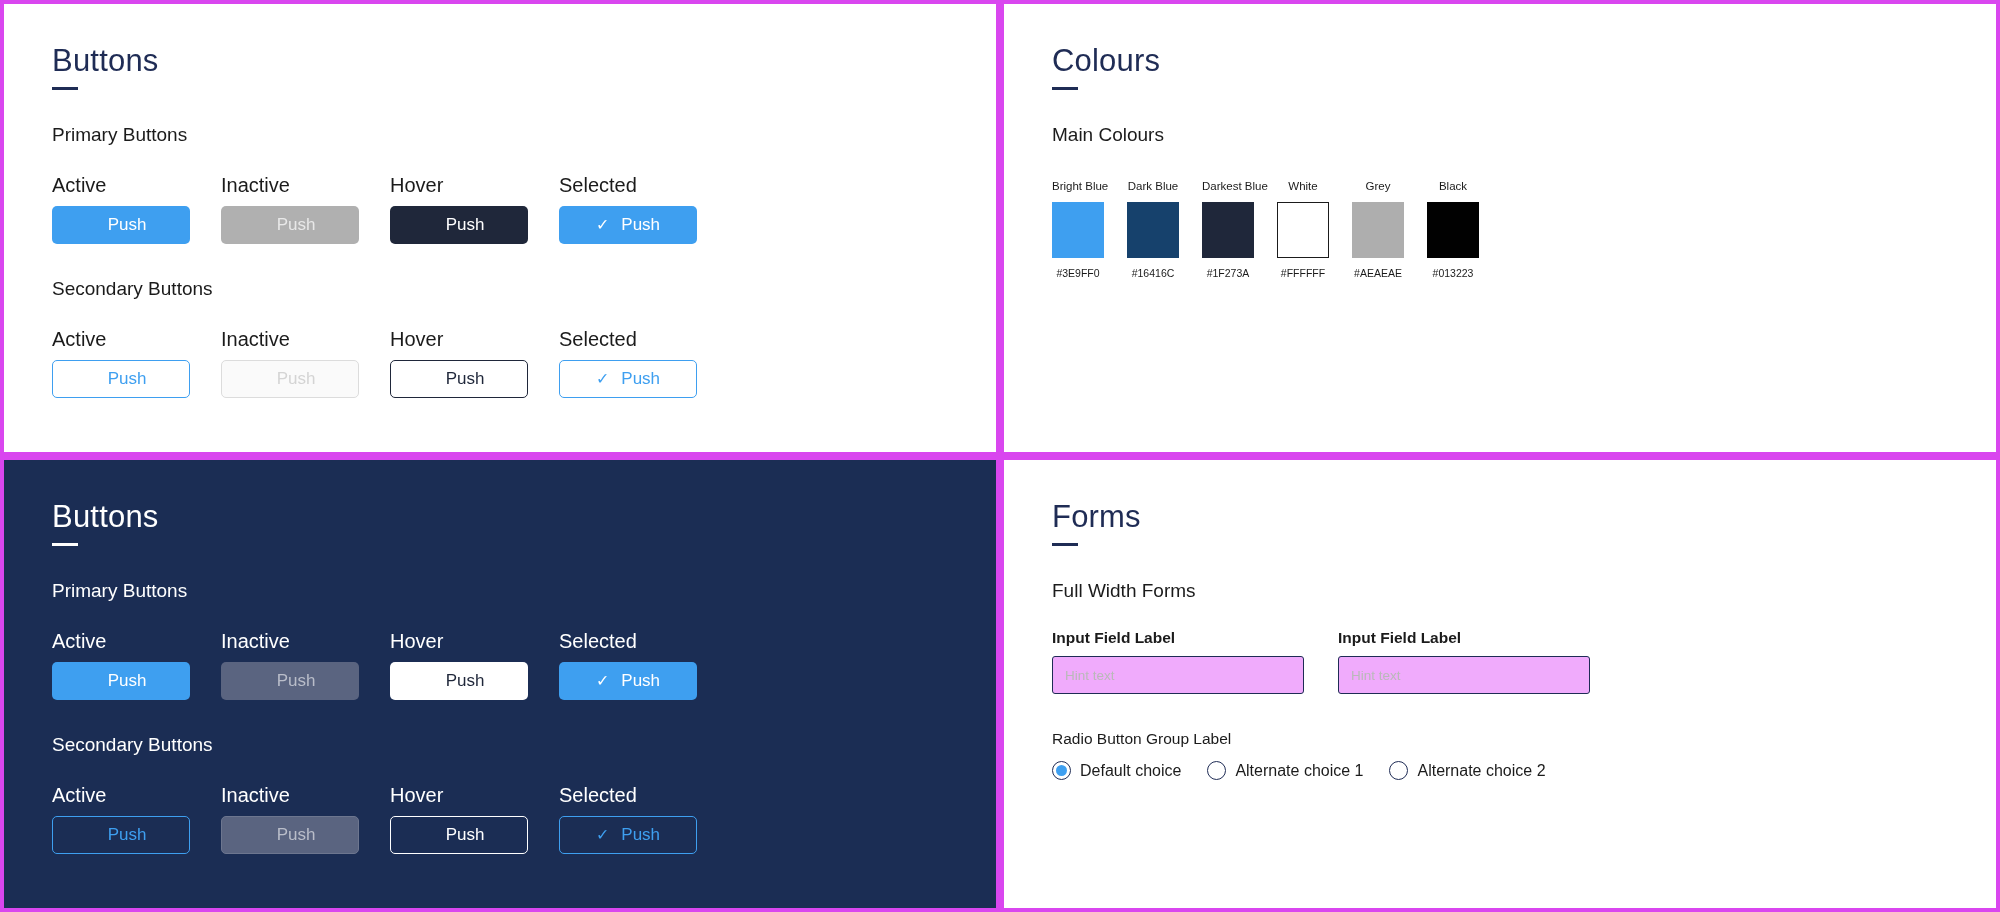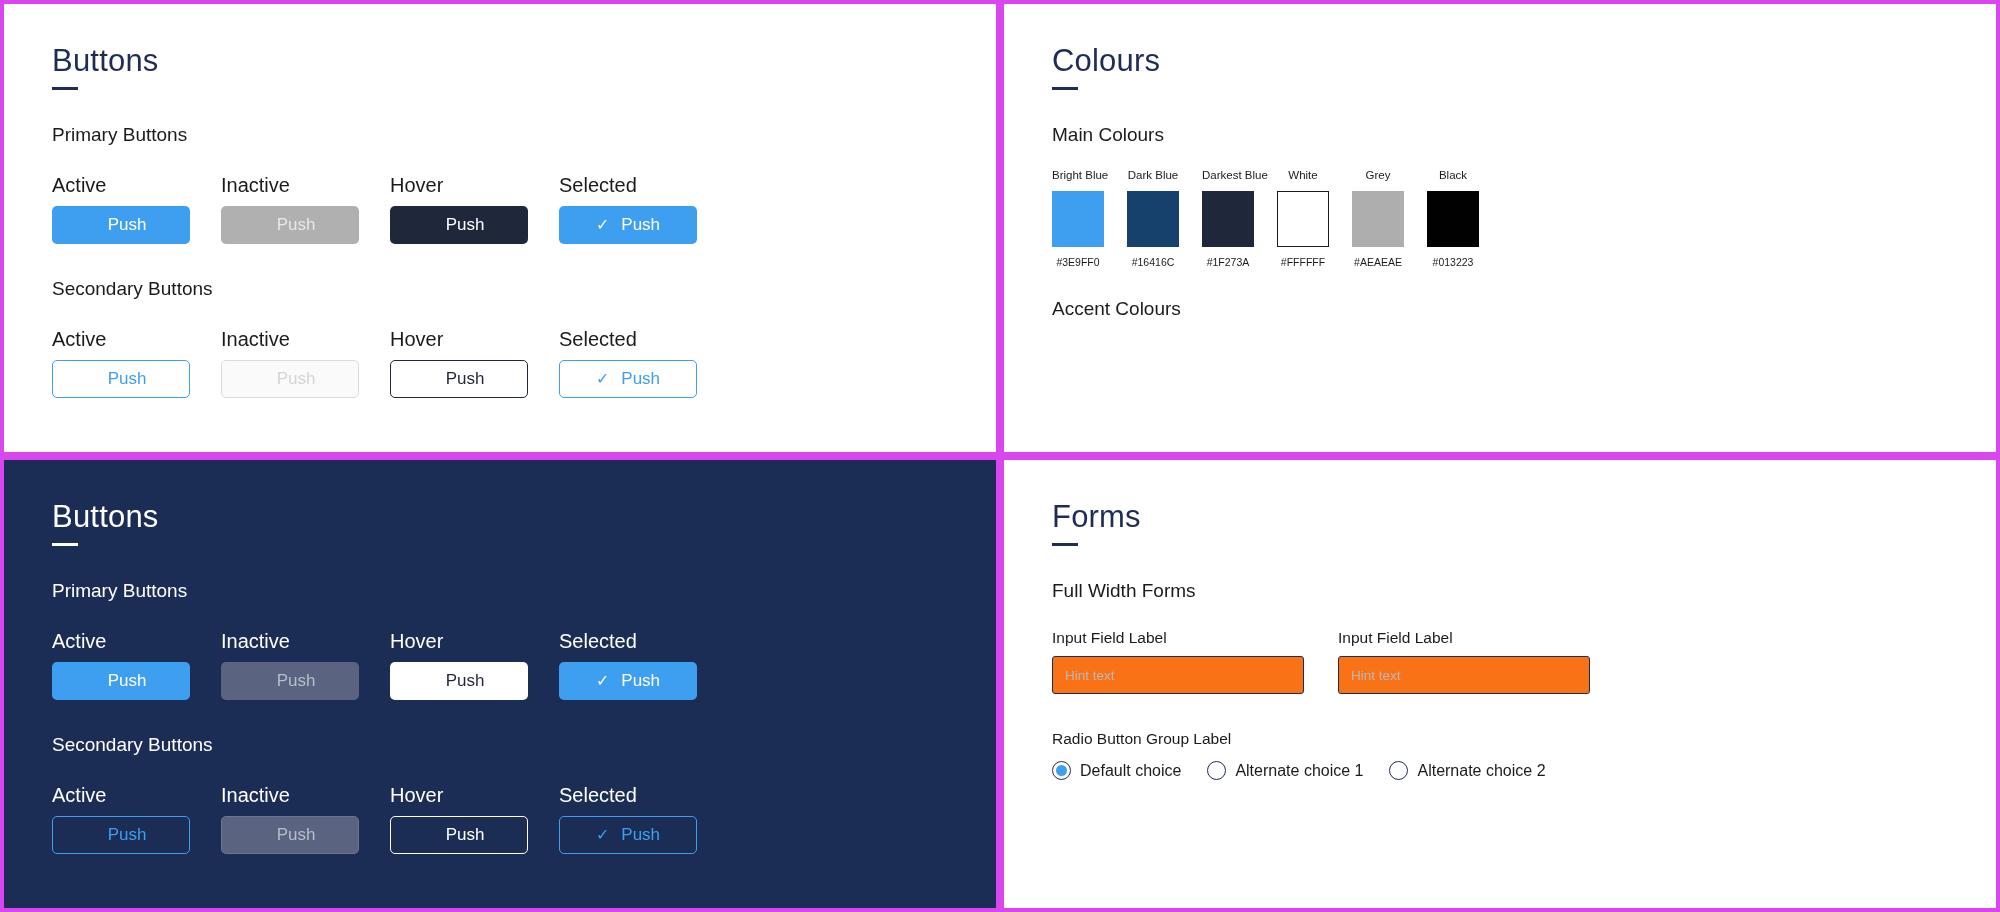--- a/index.html
+++ b/index.html
@@ -128,21 +128,21 @@
   
   .btn.ds-active   { background: transparent; color: #3e9ff0; border: 1.6px solid #3e9ff0; }
   .btn.ds-inactive { background: #5a6480; color: #b9bdc9; border: 1.6px solid #6d768f; }
   .btn.ds-hover    { background: transparent; color: #ffffff; border: 1.6px solid #ffffff; }
   .btn.ds-selected { background: transparent; color: #3e9ff0; border: 1.6px solid #3e9ff0; }
 
   
   .swatch-row {
     display: flex;
     gap: 23px;
-    margin-top: 22px;
+    margin-top: 33px;
   }
   .swatch-cell {
     width: 52px;
     text-align: center;
   }
   .swatch-name {
     font-size: 11.5px;
     color: #1b1b1b;
     margin-bottom: 8px;
     white-space: nowrap;
@@ -168,28 +168,29 @@
     display: flex;
     gap: 34px;
     margin-top: 26px;
   }
   .form-field { width: 252px; }
   .field-label {
     font-size: 15.5px;
     color: #1b1b1b;
     margin-bottom: 9px;
     line-height: 1.2;
+    font-weight: bold;
   }
   .text-input {
     width: 252px;
     height: 38px;
     box-sizing: border-box;
     border: 1.4px solid #1f2c55;
     border-radius: 3px;
-    background: #f97316;
+    background: #f0abfc;
     font-size: 13.5px;
     color: #1b1b1b;
     padding: 0 12px;
     font-family: "Liberation Sans", sans-serif;
     outline: none;
   }
   .text-input::placeholder { color: #b9b9b9; }
 
   .radio-group-label {
     font-size: 15.5px;
@@ -345,21 +346,20 @@
           <div class="swatch-box" style="background: rgb(174, 174, 174);"></div>
           <div class="swatch-hex">#AEAEAE</div>
         </div>
         <div class="swatch-cell">
           <div class="swatch-name">Black</div>
           <div class="swatch-box" style="background: rgb(1, 1, 1);"></div>
           <div class="swatch-hex">#013223</div>
         </div>
       </div>
 
-      <h2 class="section-title accent-title">Accent Colours</h2>
     </div>
   </section>
 
   <section class="panel dark">
     <div class="panel-inner">
       <h1 class="panel-title">Buttons</h1>
       <div class="title-rule"></div>
 
       <h2 class="section-title">Primary Buttons</h2>
       <div class="btn-row">

